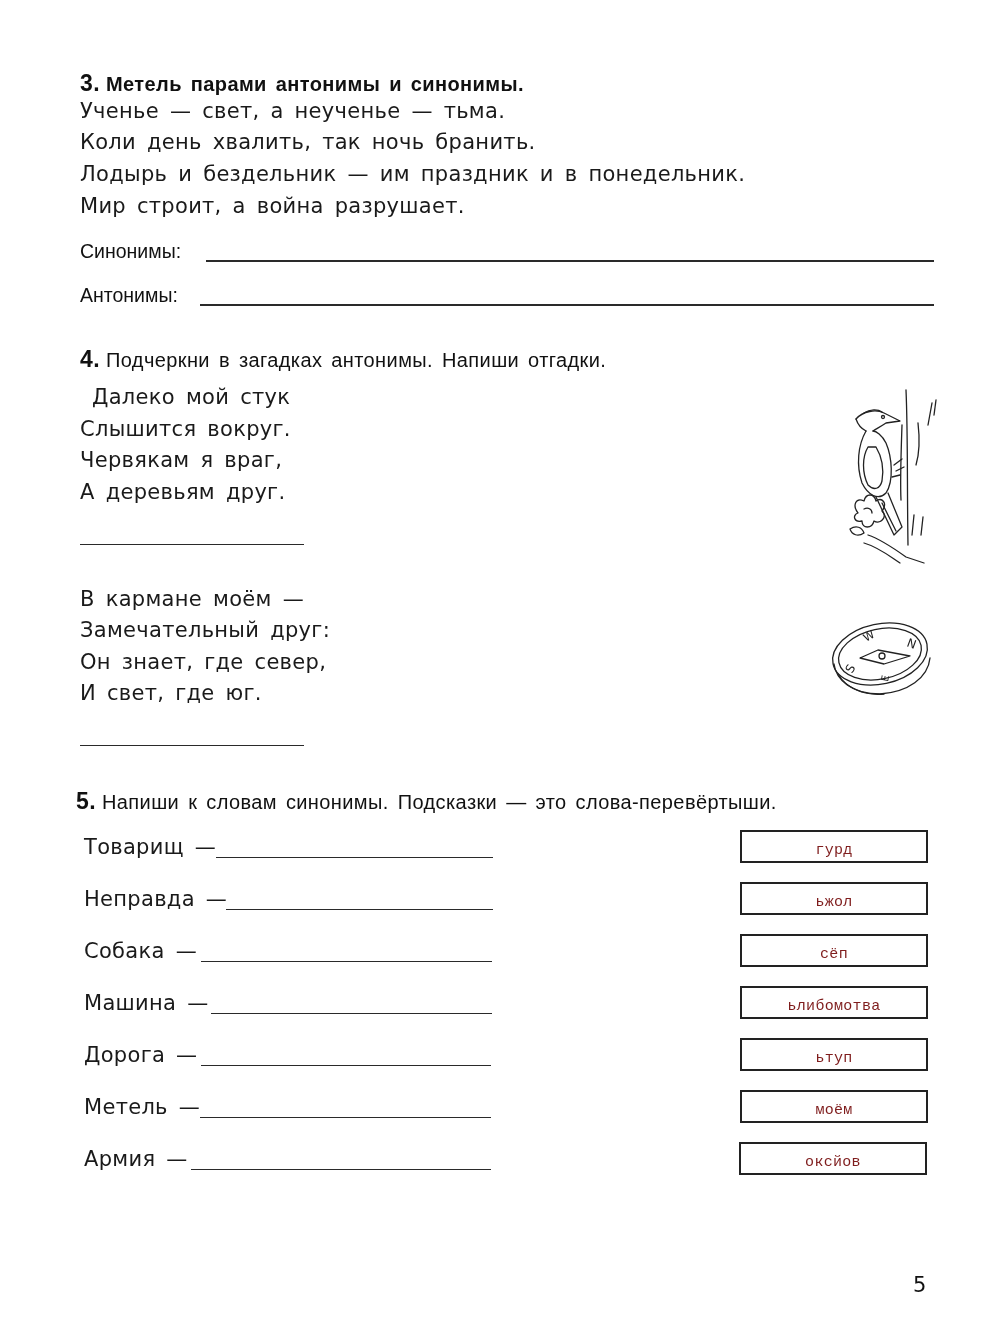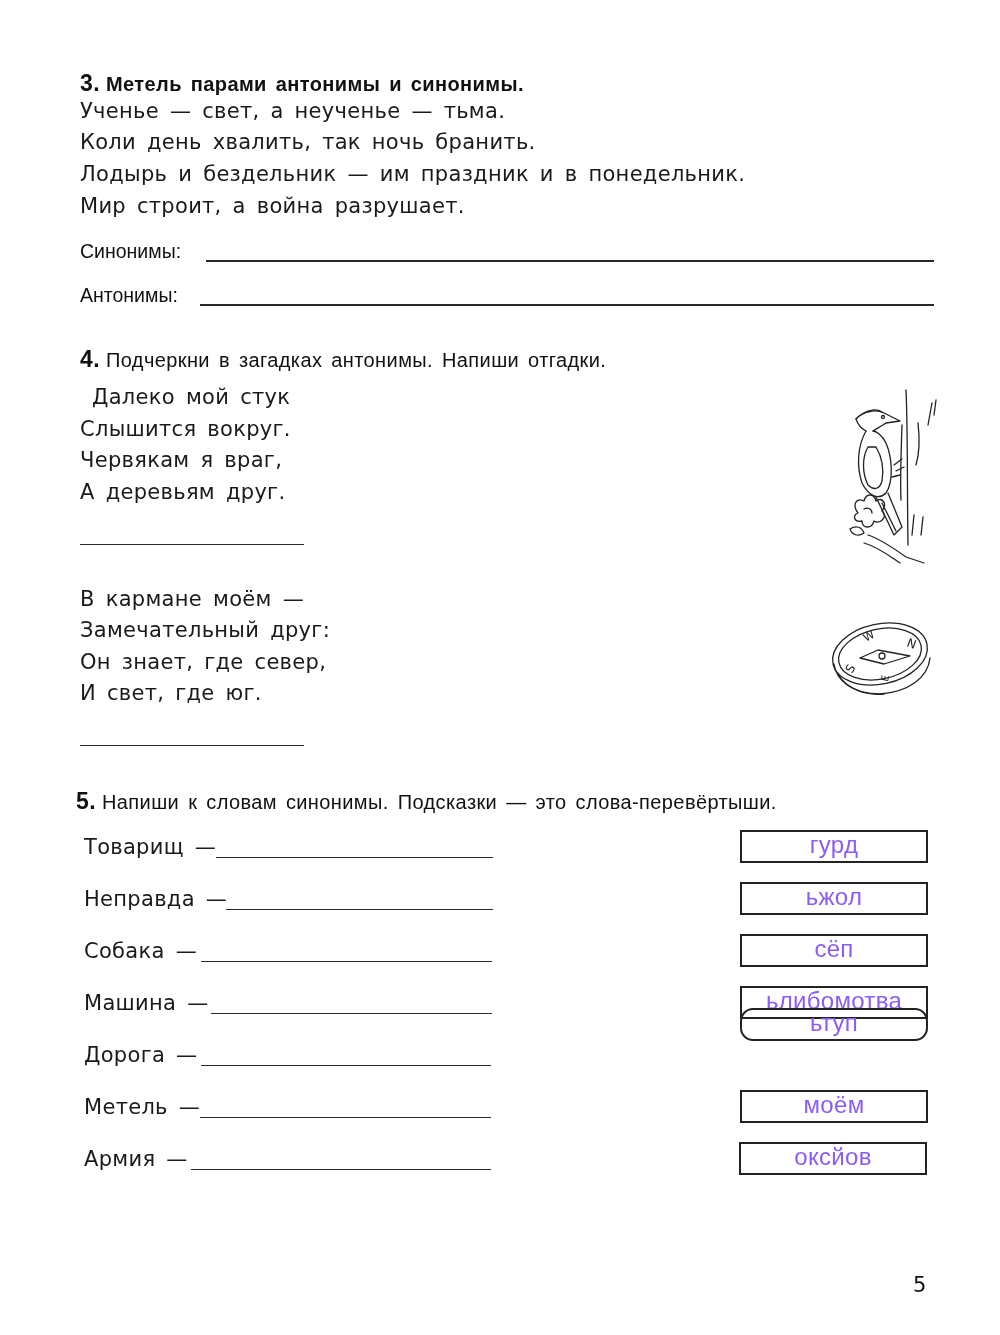--- a/index.html
+++ b/index.html
@@ -22,21 +22,21 @@
       font-family: "Liberation Sans", sans-serif; font-size: 19.5px; white-space: nowrap; color: #111;
     }
     .rule { position: absolute; height: 0; border-top: 2px solid #2a2a2a; }
     .rule.thin { border-top-width: 1.5px; }
     .hint-box {
       position: absolute; width: 188px; height: 33px; border: 2px solid #222;
       box-sizing: border-box; display: flex; align-items: flex-end; justify-content: center;
       padding-bottom: 2px;
     }
     .hint-box span {
-      font-family: Liberation Sans, sans-serif; font-size: 24px; color: #8b5cf6; letter-spacing: 0.3px;
+      font-family: Liberation Mono, monospace; font-size: 15px; color: #7f1d1d; letter-spacing: 0.3px;
     }
     .page-num {
       font-family: "DejaVu Sans", sans-serif; font-size: 21px; color: #111;
     }
     svg { display: block; }
   </style>
 </head>
 <body>
 
 <div class="abs task-title bold" style="left:80px; top:70px;">
@@ -148,21 +148,21 @@
   </div>
 <div class="hint-box" style="left:740px; top:882px;">
     <span>ьжол</span>
   </div>
 <div class="hint-box" style="left:740px; top:934px;">
     <span>сёп</span>
   </div>
 <div class="hint-box" style="left:740px; top:986px;">
     <span>ьлибомотва</span>
   </div>
-<div class="hint-box" style="left:740px; top:1008px;border-radius:13px;">
+<div class="hint-box" style="left:740px; top:1038px;">
     <span>ьтуп</span>
   </div>
 <div class="hint-box" style="left:740px; top:1090px;">
     <span>моём</span>
   </div>
 <div class="hint-box" style="left:739px; top:1142px;">
     <span>оксйов</span>
   </div>
 
 <div class="abs page-num" style="left:913px; top:1273px;">5</div>

